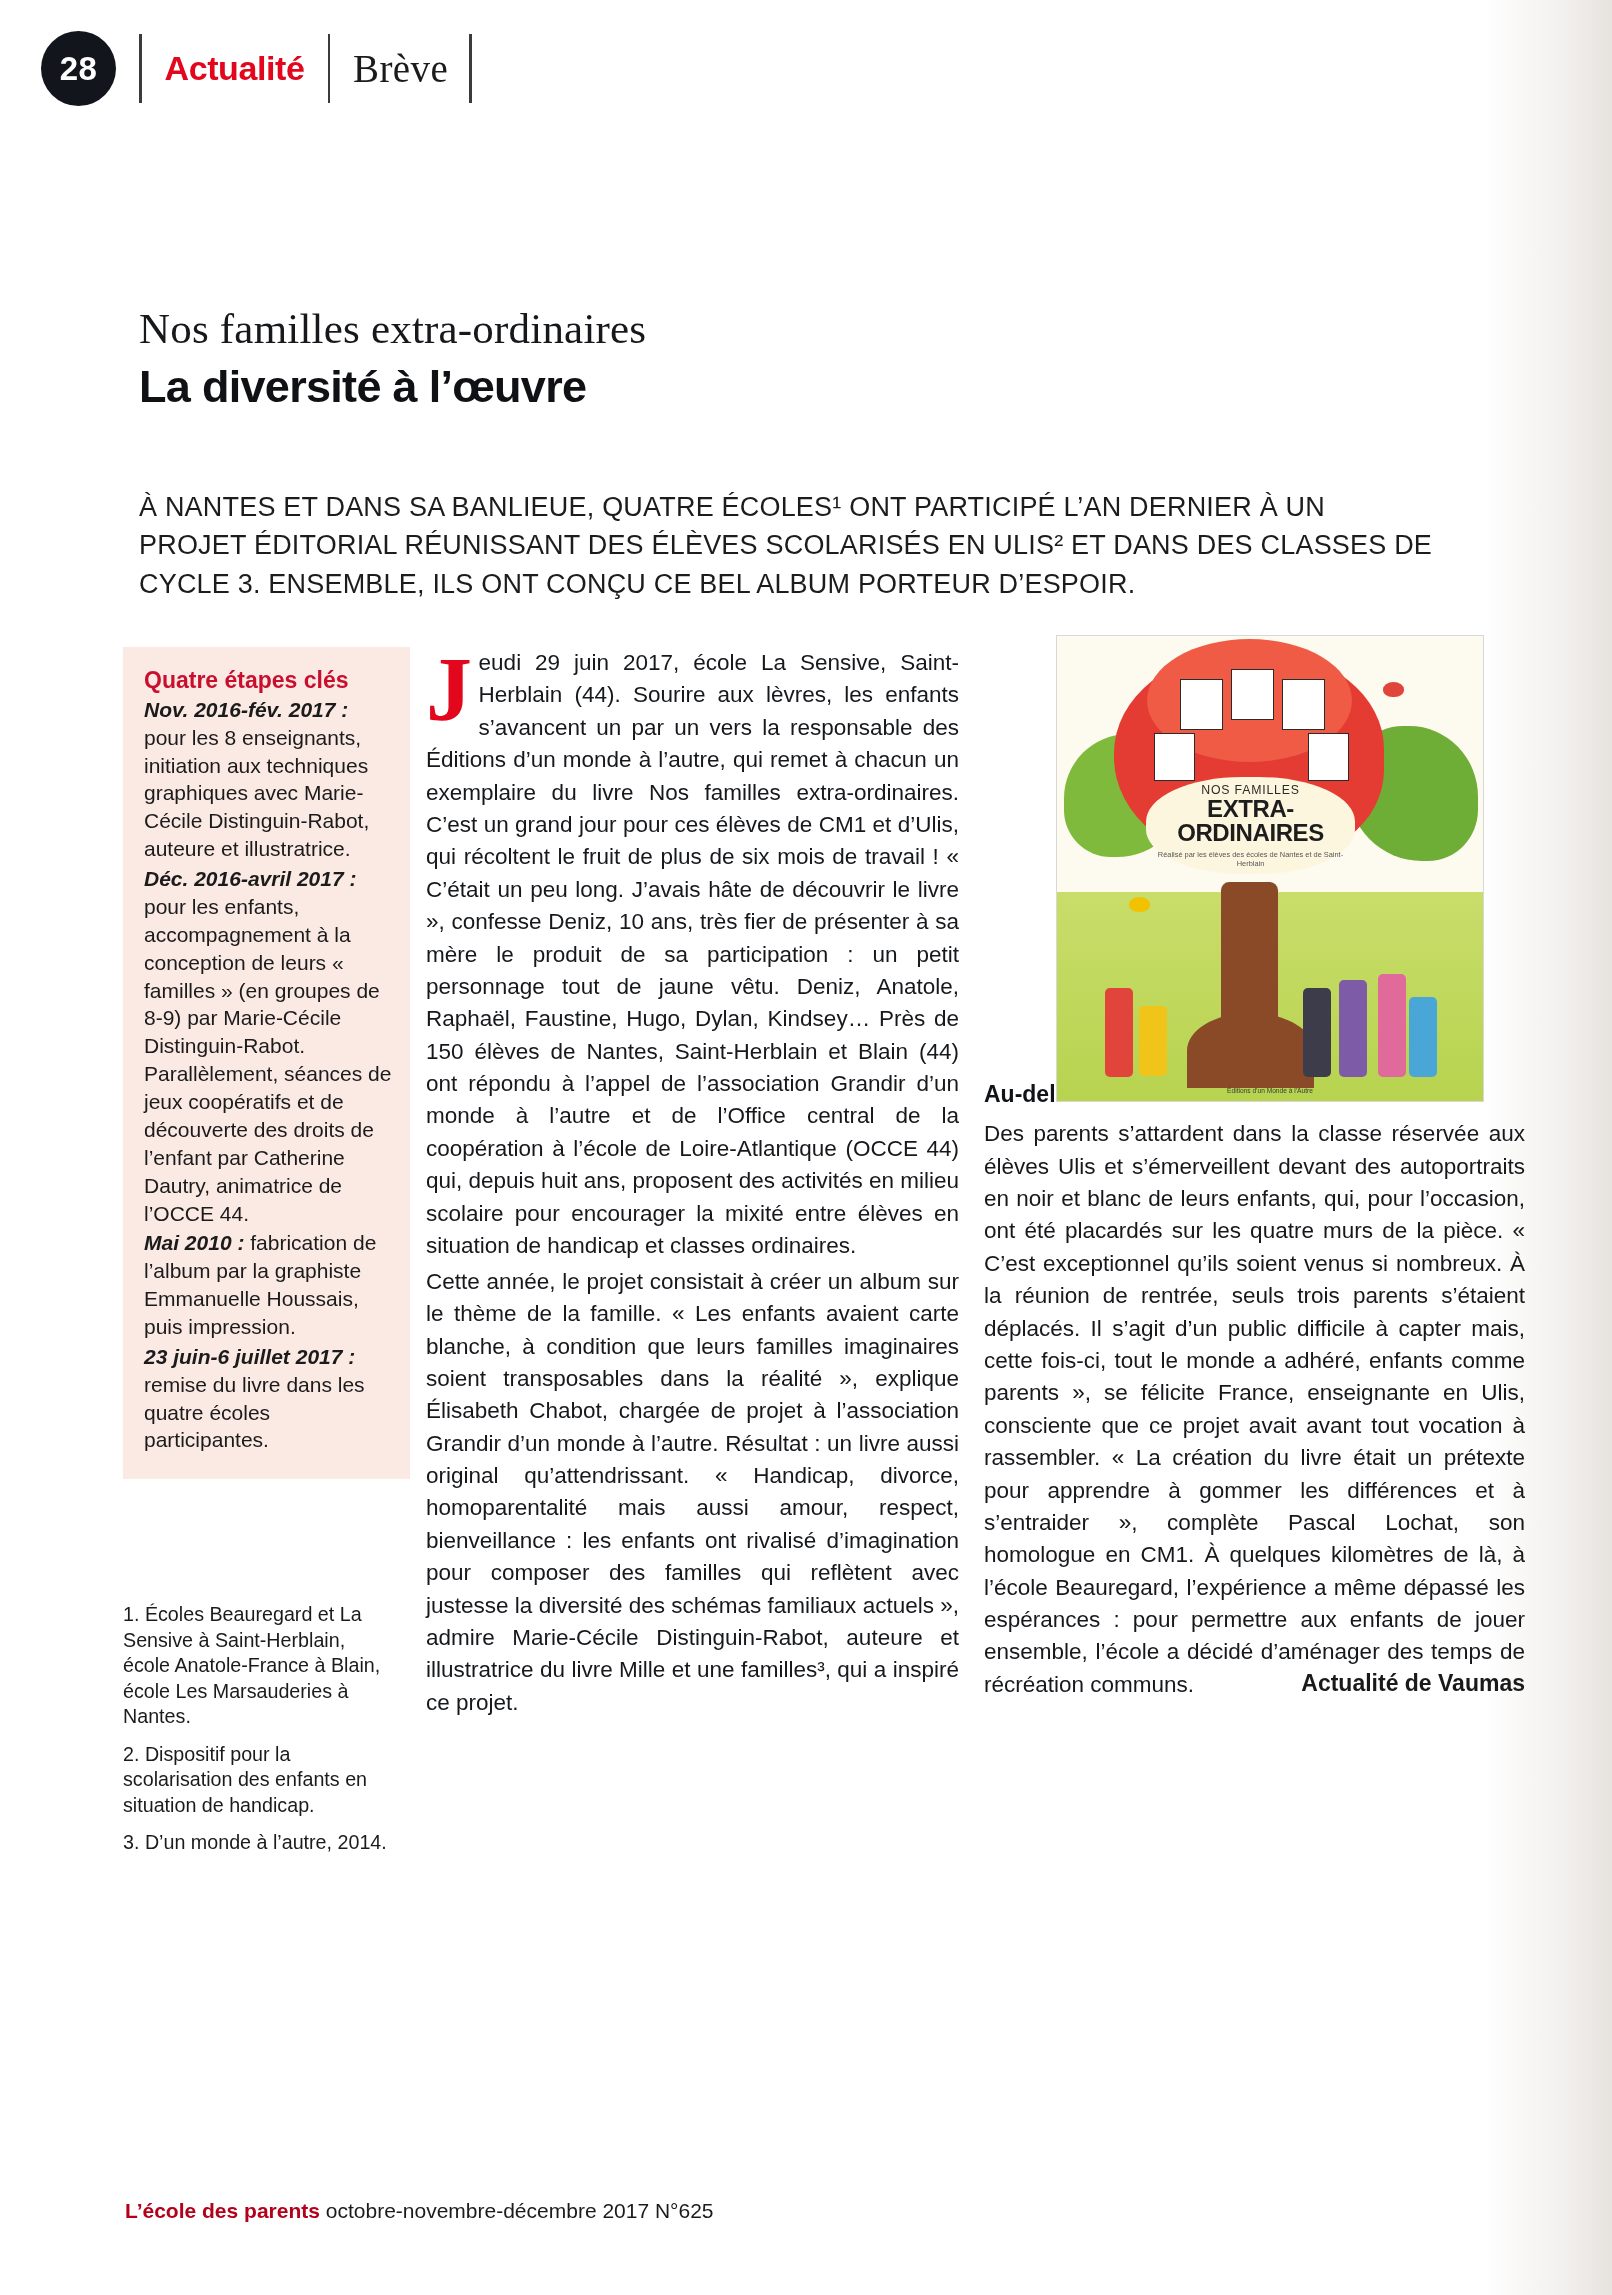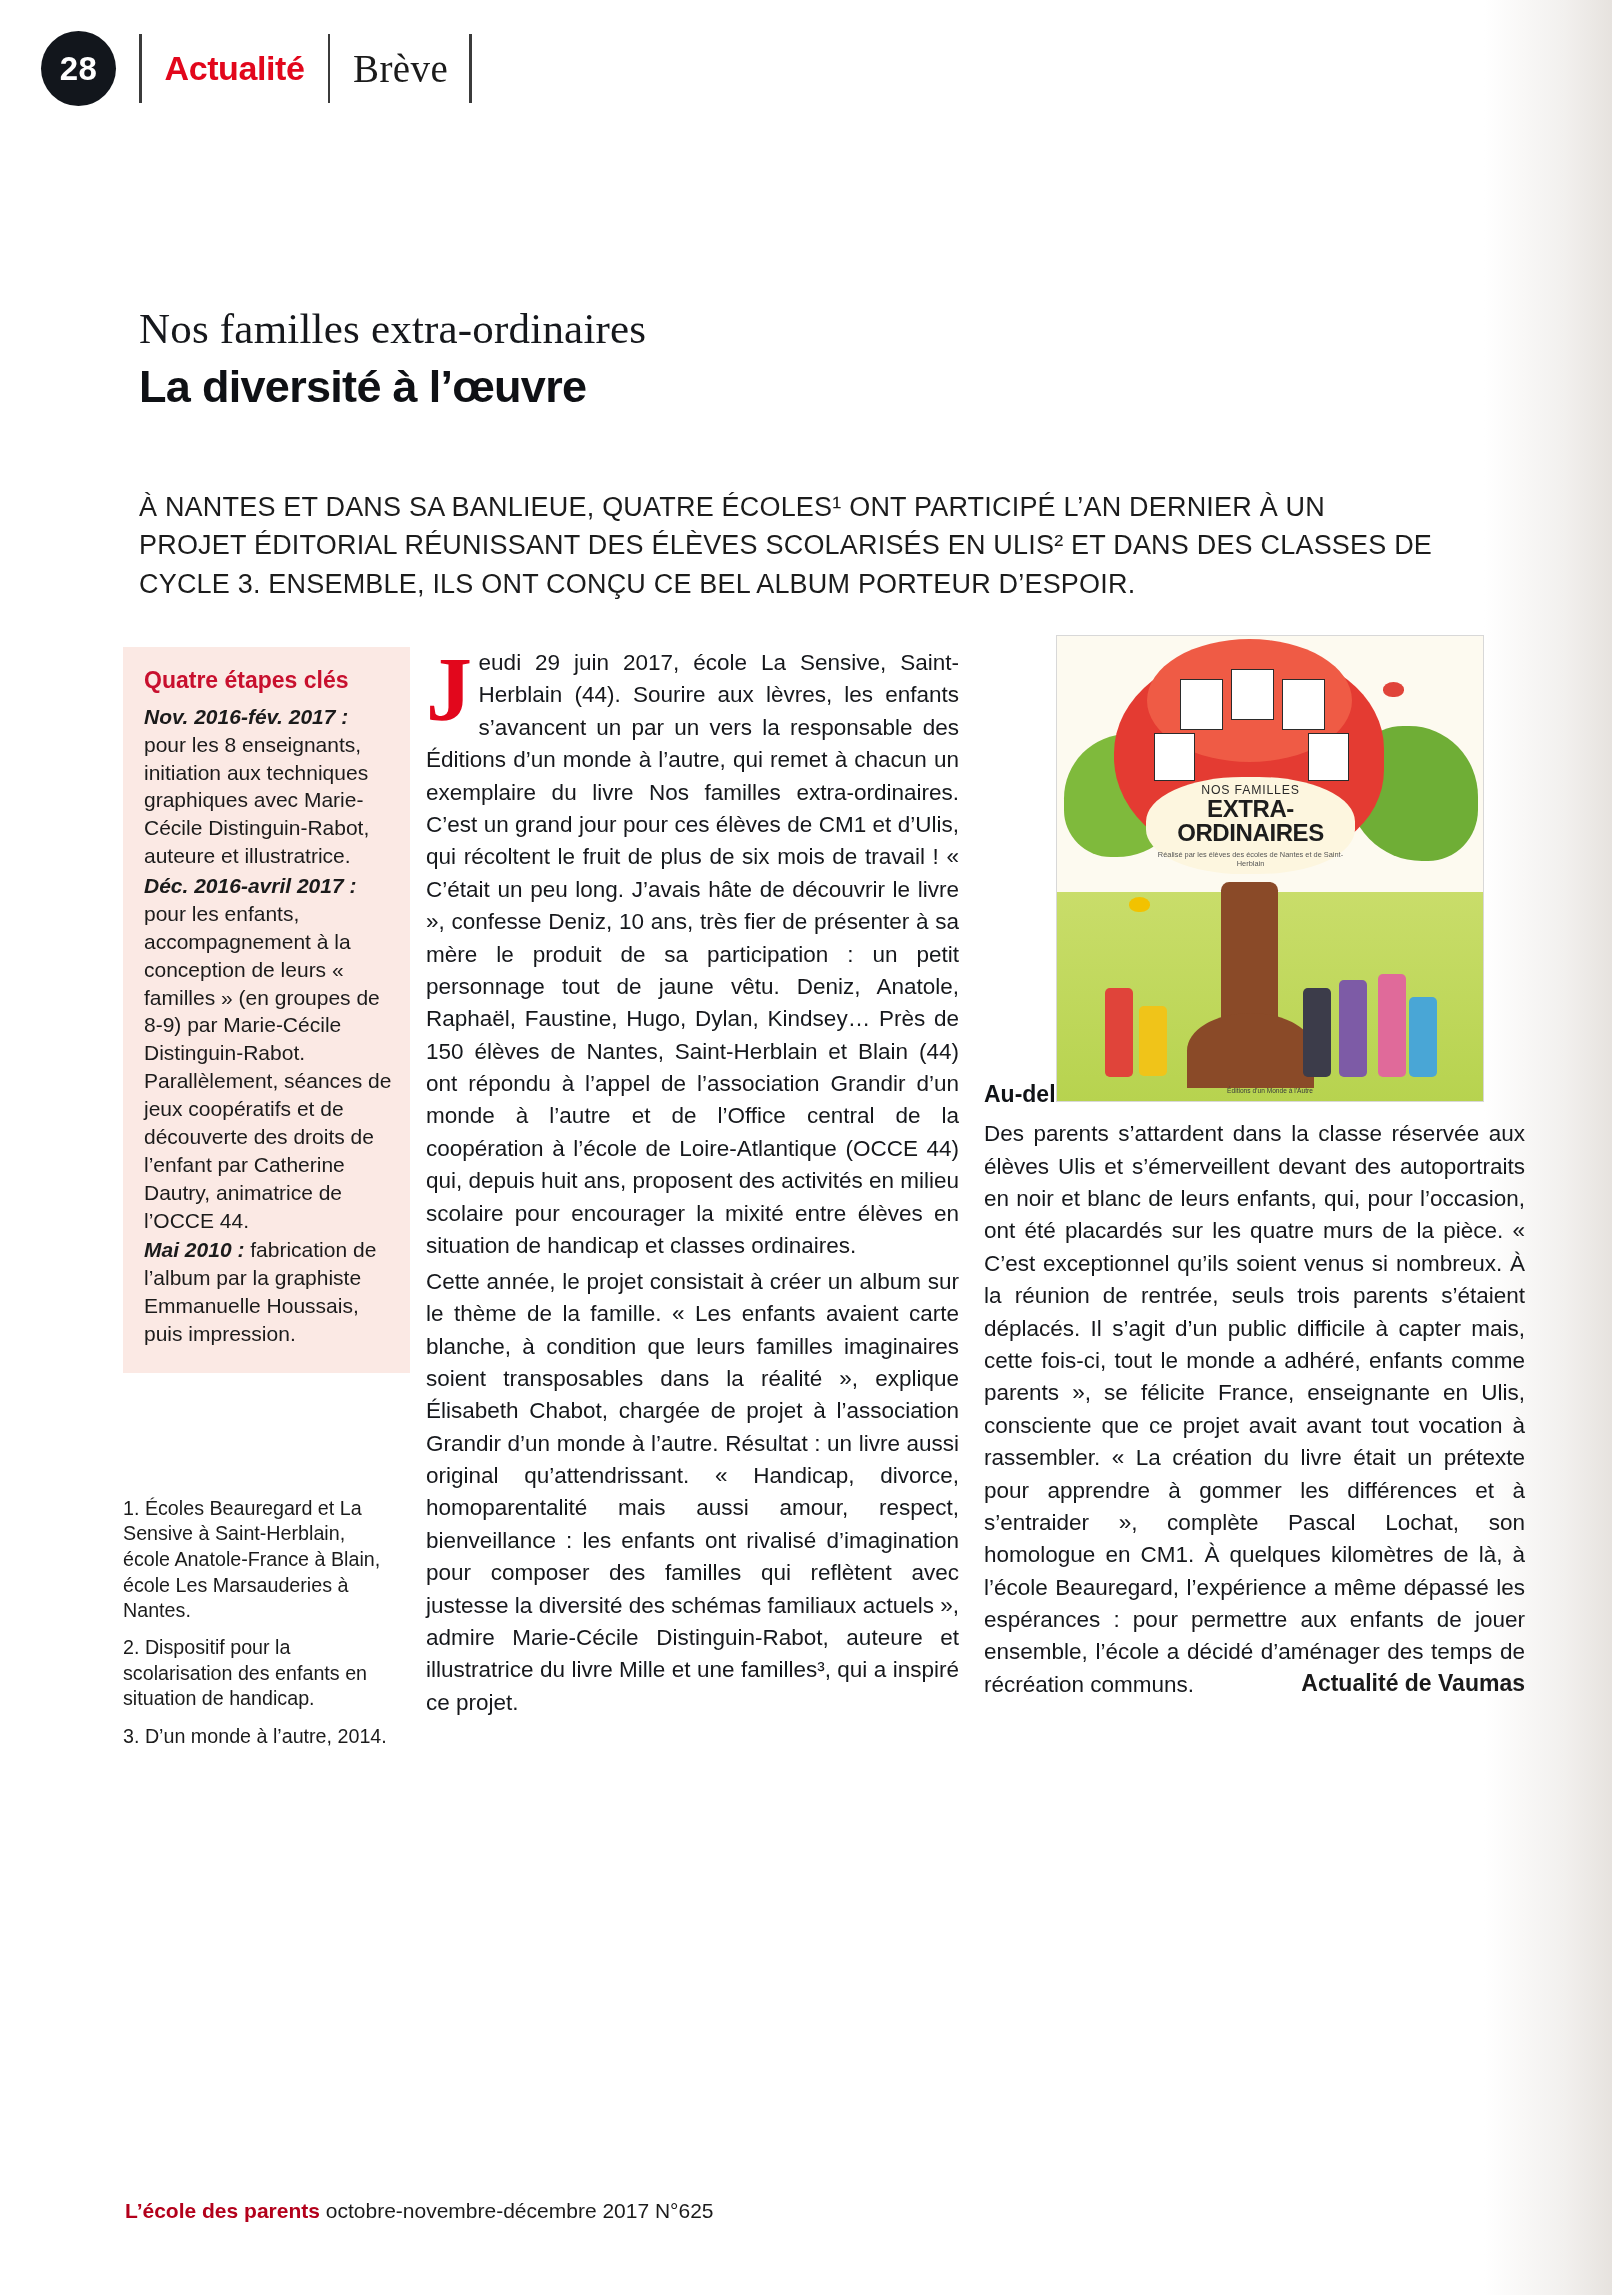--- a/index.html
+++ b/index.html
@@ -71,21 +71,21 @@
   .col-mid   { left:303px; width:533px; }
   .col-right { left:861px; width:541px; }
 
   
   .encadre {
     background:#fbe9e4;
     padding:19.7px 18px 23px 21px;
     width:287px;
   }
   .encadre h3 {
-    margin:0 0 9px 0;
+    margin:0 0 2px 0;
     color:#c8102e; font-weight:bold; font-size:23px;
     font-family:"Liberation Sans", sans-serif;
   }
   .encadre p {
     margin:0 0 1.6px 0;
     font-size:21px; line-height:1.33; color:#1b1b1b;
   }
   .encadre em { font-style:italic; font-weight:bold; }
 
   .notes {
@@ -192,20 +192,21 @@
   <div class="chapeau">À NANTES ET DANS SA BANLIEUE, QUATRE ÉCOLES¹ ONT PARTICIPÉ L’AN DERNIER À UN PROJET ÉDITORIAL RÉUNISSANT DES ÉLÈVES SCOLARISÉS EN ULIS² ET DANS DES CLASSES DE CYCLE 3. ENSEMBLE, ILS ONT CONÇU CE BEL ALBUM PORTEUR D’ESPOIR.</div>
 
   <div class="body-area">
 
     <div class="col col-left">
       <div class="encadre">
         <h3>Quatre étapes clés</h3>
         <p><em>Nov. 2016-fév. 2017 :</em><span> pour les 8 enseignants, initiation aux techniques graphiques avec Marie-Cécile Distinguin-Rabot, auteure et illustratrice.</span></p>
         <p><em>Déc. 2016-avril 2017 :</em><span> pour les enfants, accompagnement à la conception de leurs « familles » (en groupes de 8-9) par Marie-Cécile Distinguin-Rabot. Parallèlement, séances de jeux coopératifs et de découverte des droits de l’enfant par Catherine Dautry, animatrice de l’OCCE 44.</span></p>
         <p><em>Mai 2010 :</em><span> fabrication de l’album par la graphiste Emmanuelle Houssais, puis impression.</span></p>
+        <p><em>23 juin-6 juillet 2017 :</em><span> remise du livre dans les quatre écoles participantes.</span></p>
       </div>
 
       <div class="notes">
         <p>1. Écoles Beauregard et La Sensive à Saint-Herblain, école Anatole-France à Blain, école Les Marsauderies à Nantes.</p>
         <p>2. Dispositif pour la scolarisation des enfants en situation de handicap.</p>
         <p>3. D’un monde à l’autre, 2014.</p>
       </div>
     </div>
 
     <div class="col col-mid txt">

